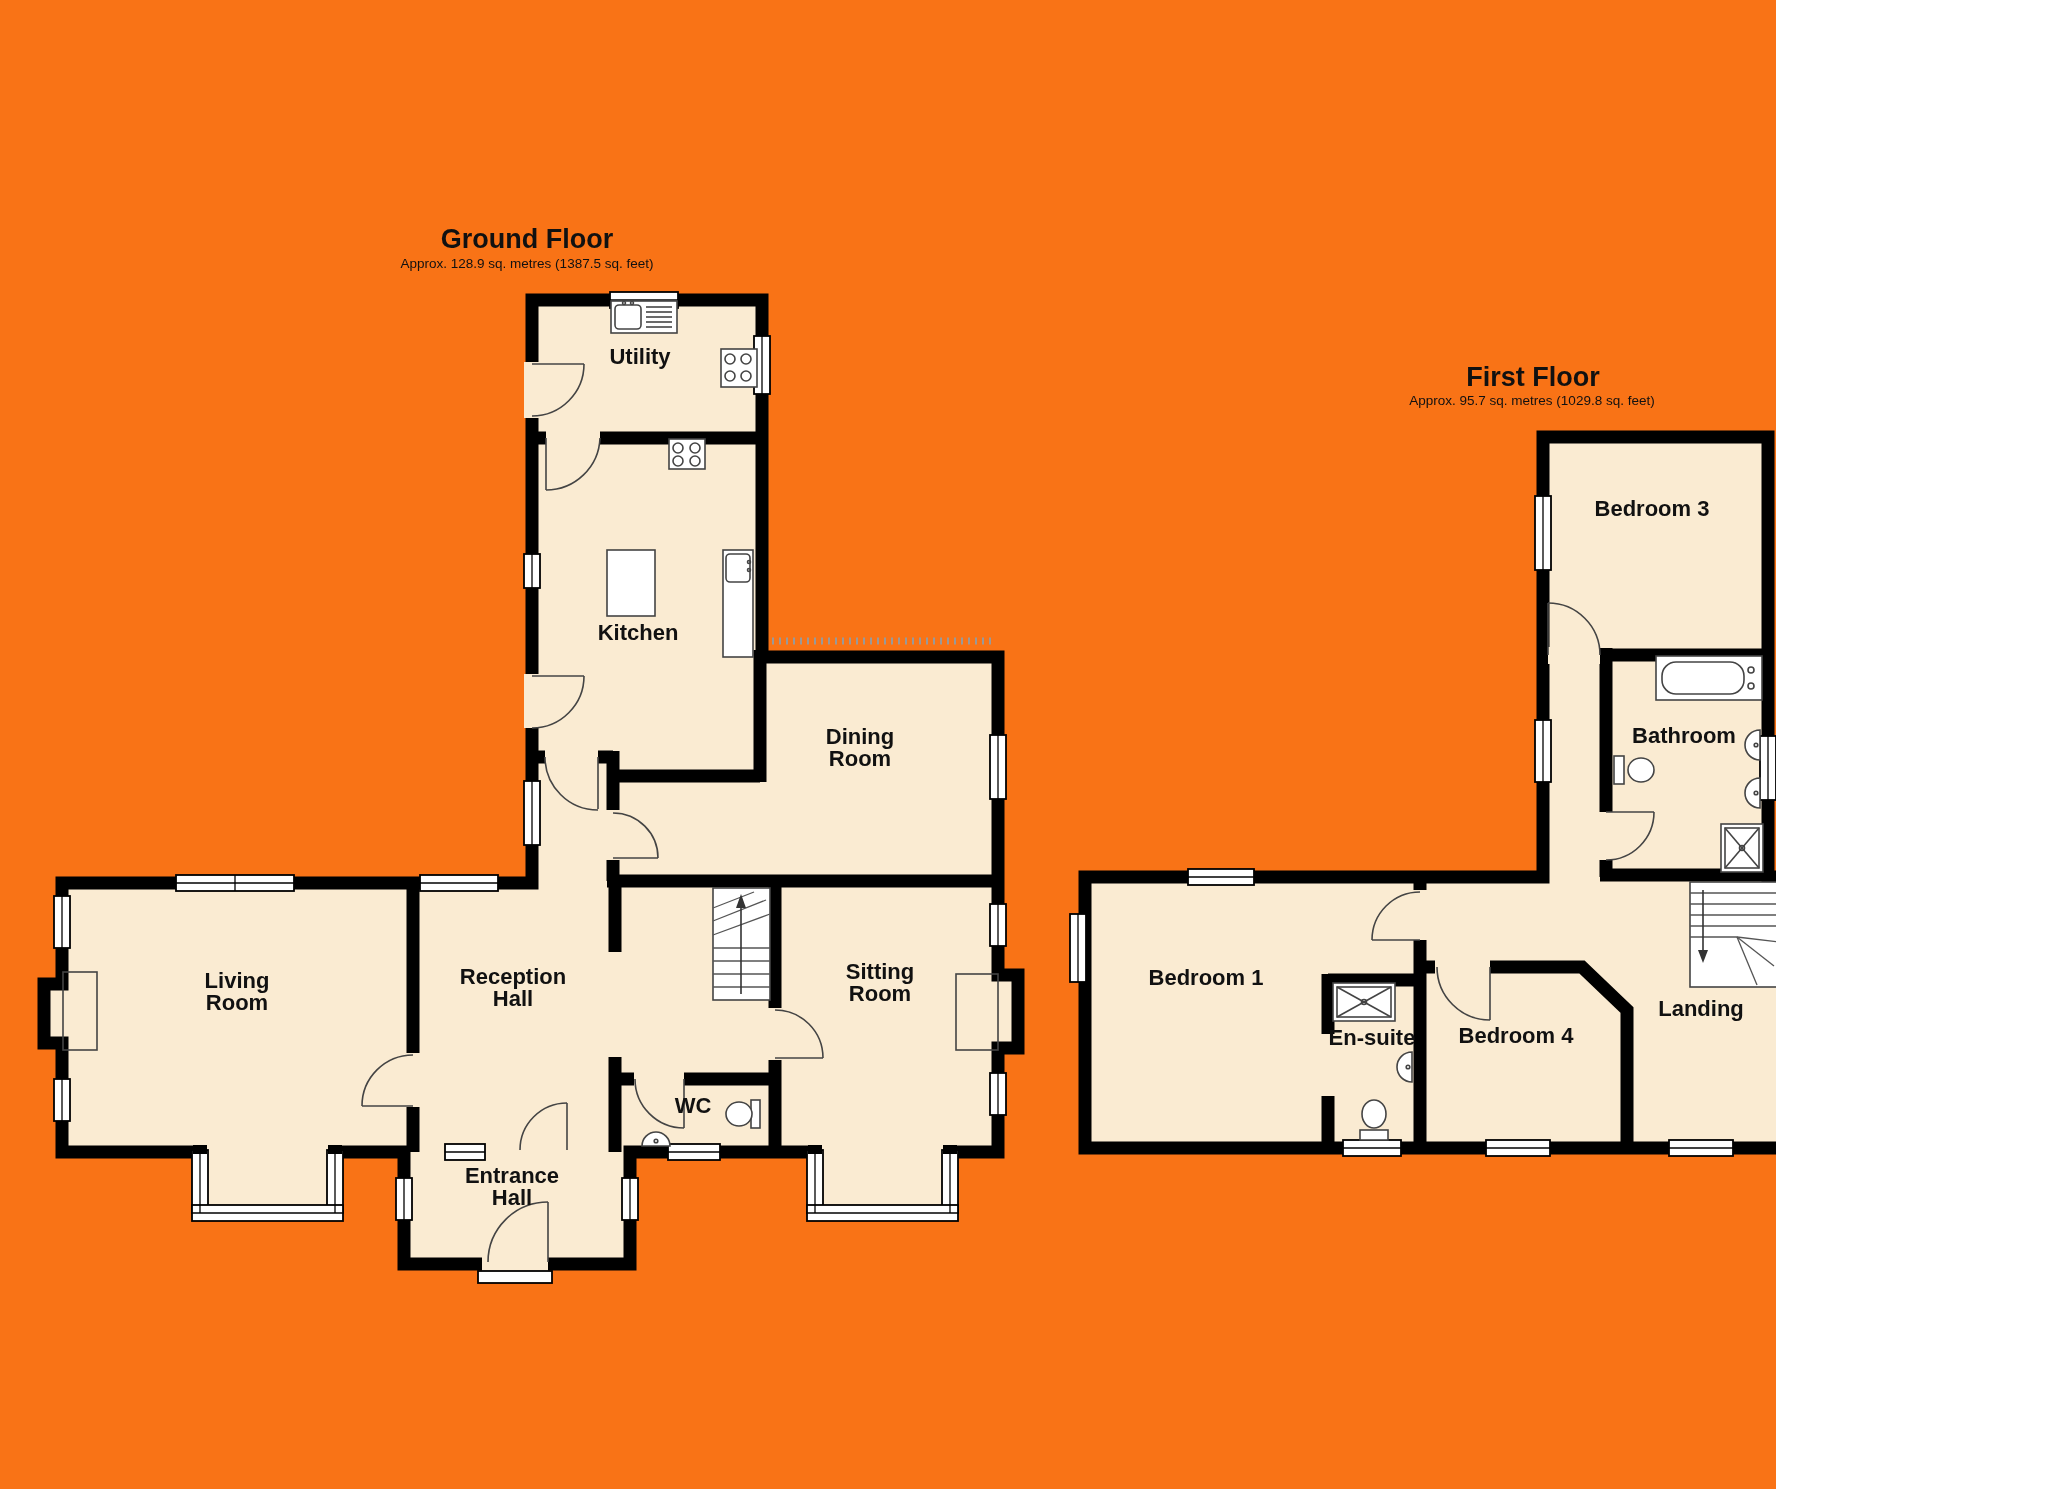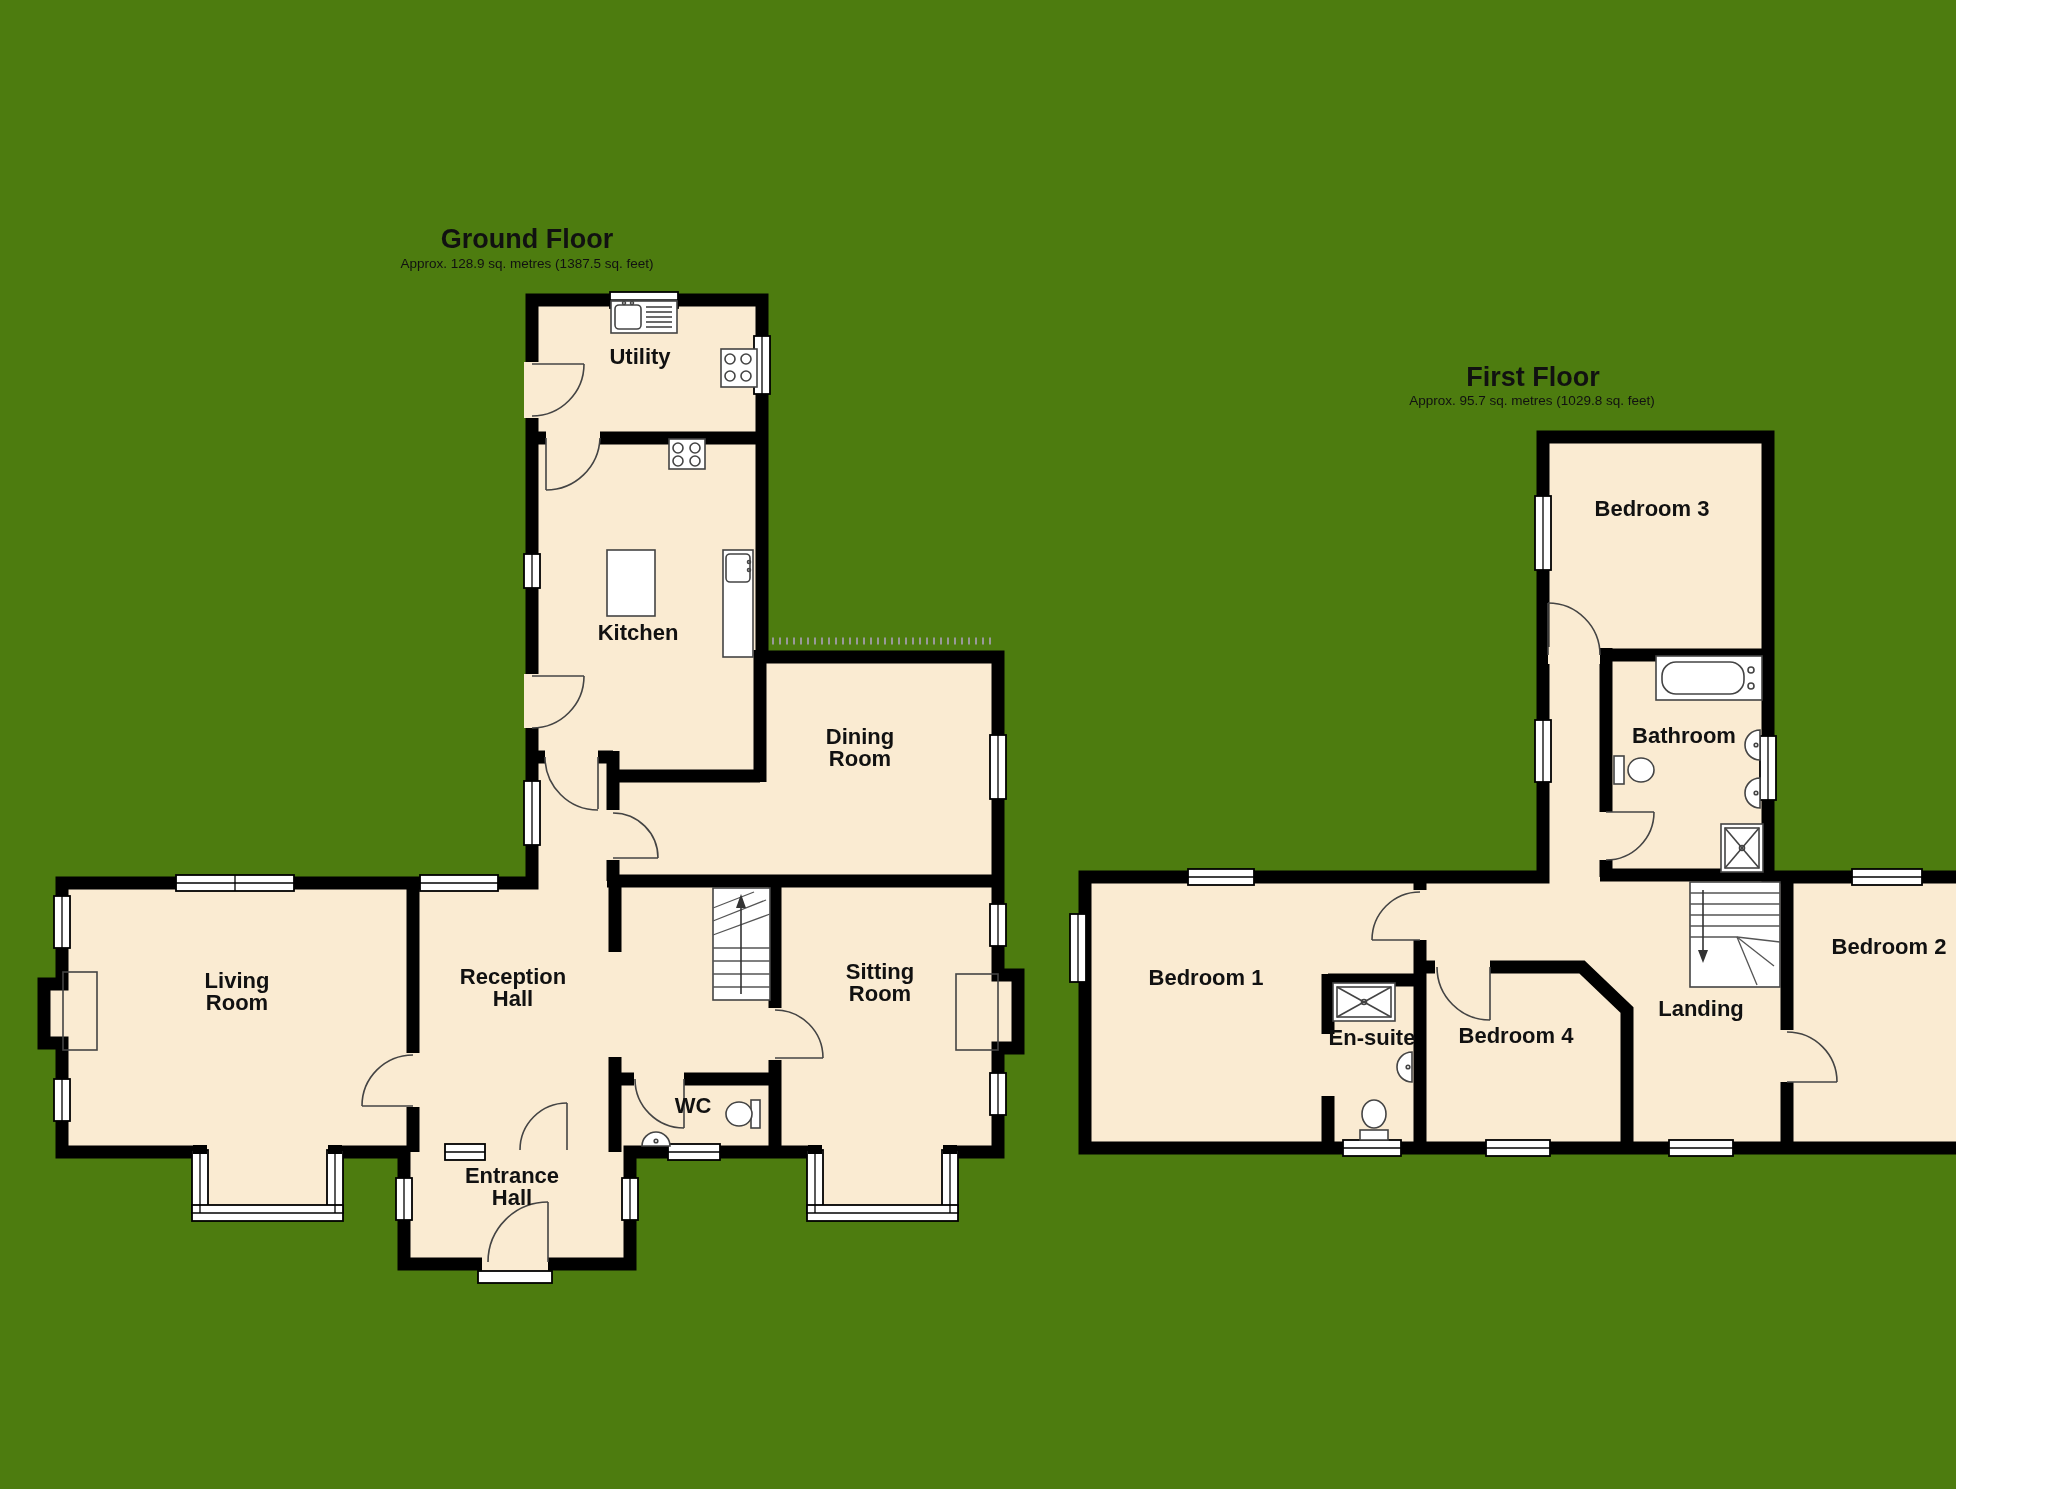--- a/index.html
+++ b/index.html
@@ -1,16 +1,16 @@
 <!DOCTYPE html>
 <html><head>
 <meta charset="utf-8">
 <style>
   html,body{margin:0;padding:0;background:#ffffff;}
-  .canvas{position:relative;width:1956px;height:1489px;background:#4d7c0f;overflow:hidden;text-align:right;}
+  .canvas{position:relative;width:1776px;height:1489px;background:#f97316;overflow:hidden;text-align:right;}
   svg{display:block;}
   .outline{fill:#FAEBD2;stroke:#000000;stroke-width:13;stroke-linejoin:miter;}
   .wall{stroke:#000000;stroke-width:13;fill:none;stroke-linecap:butt;}
   .gap{fill:#FAEBD2;stroke:none;}
   .winrect{fill:#ffffff;stroke:#000000;stroke-width:1.8;}
   .winline{stroke:#000000;stroke-width:1.3;fill:none;}
   .jamb{fill:#000000;}
   .thin{stroke:#444444;stroke-width:1.6;fill:none;}
   .fix{stroke:#444444;stroke-width:1.6;fill:#ffffff;}
   .hatch{stroke:#999999;stroke-width:7;stroke-dasharray:2 5;fill:none;}

